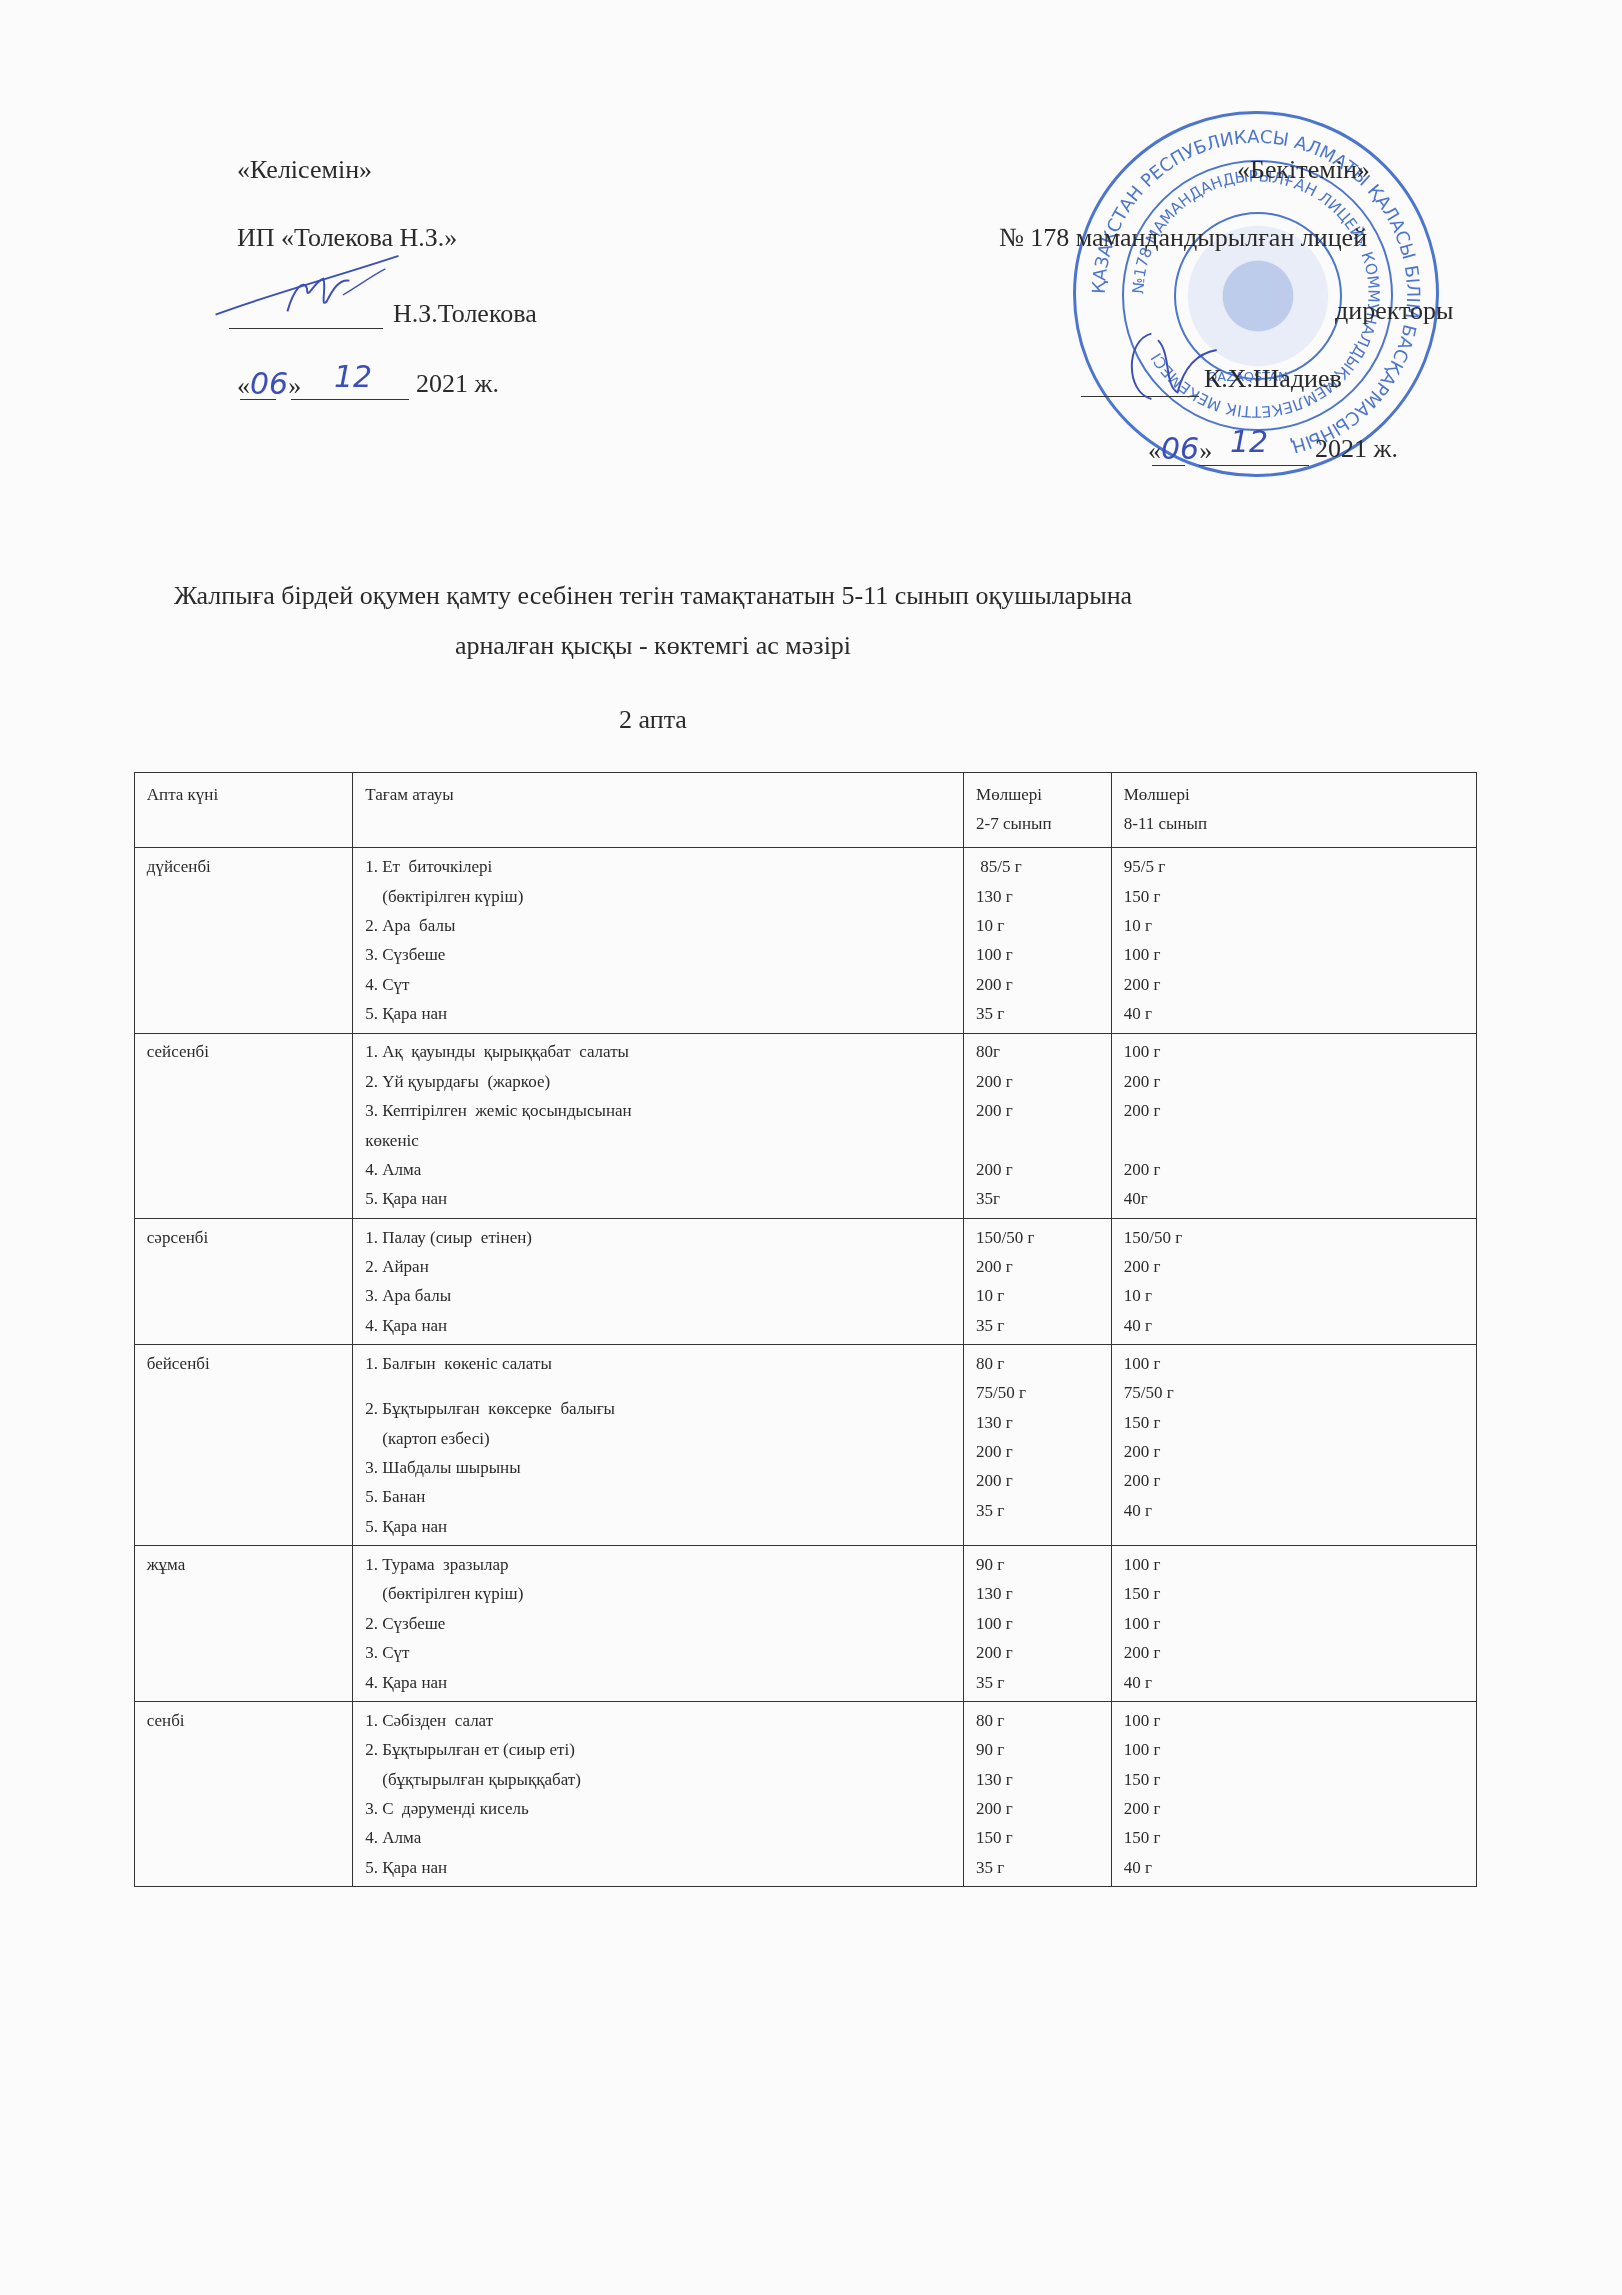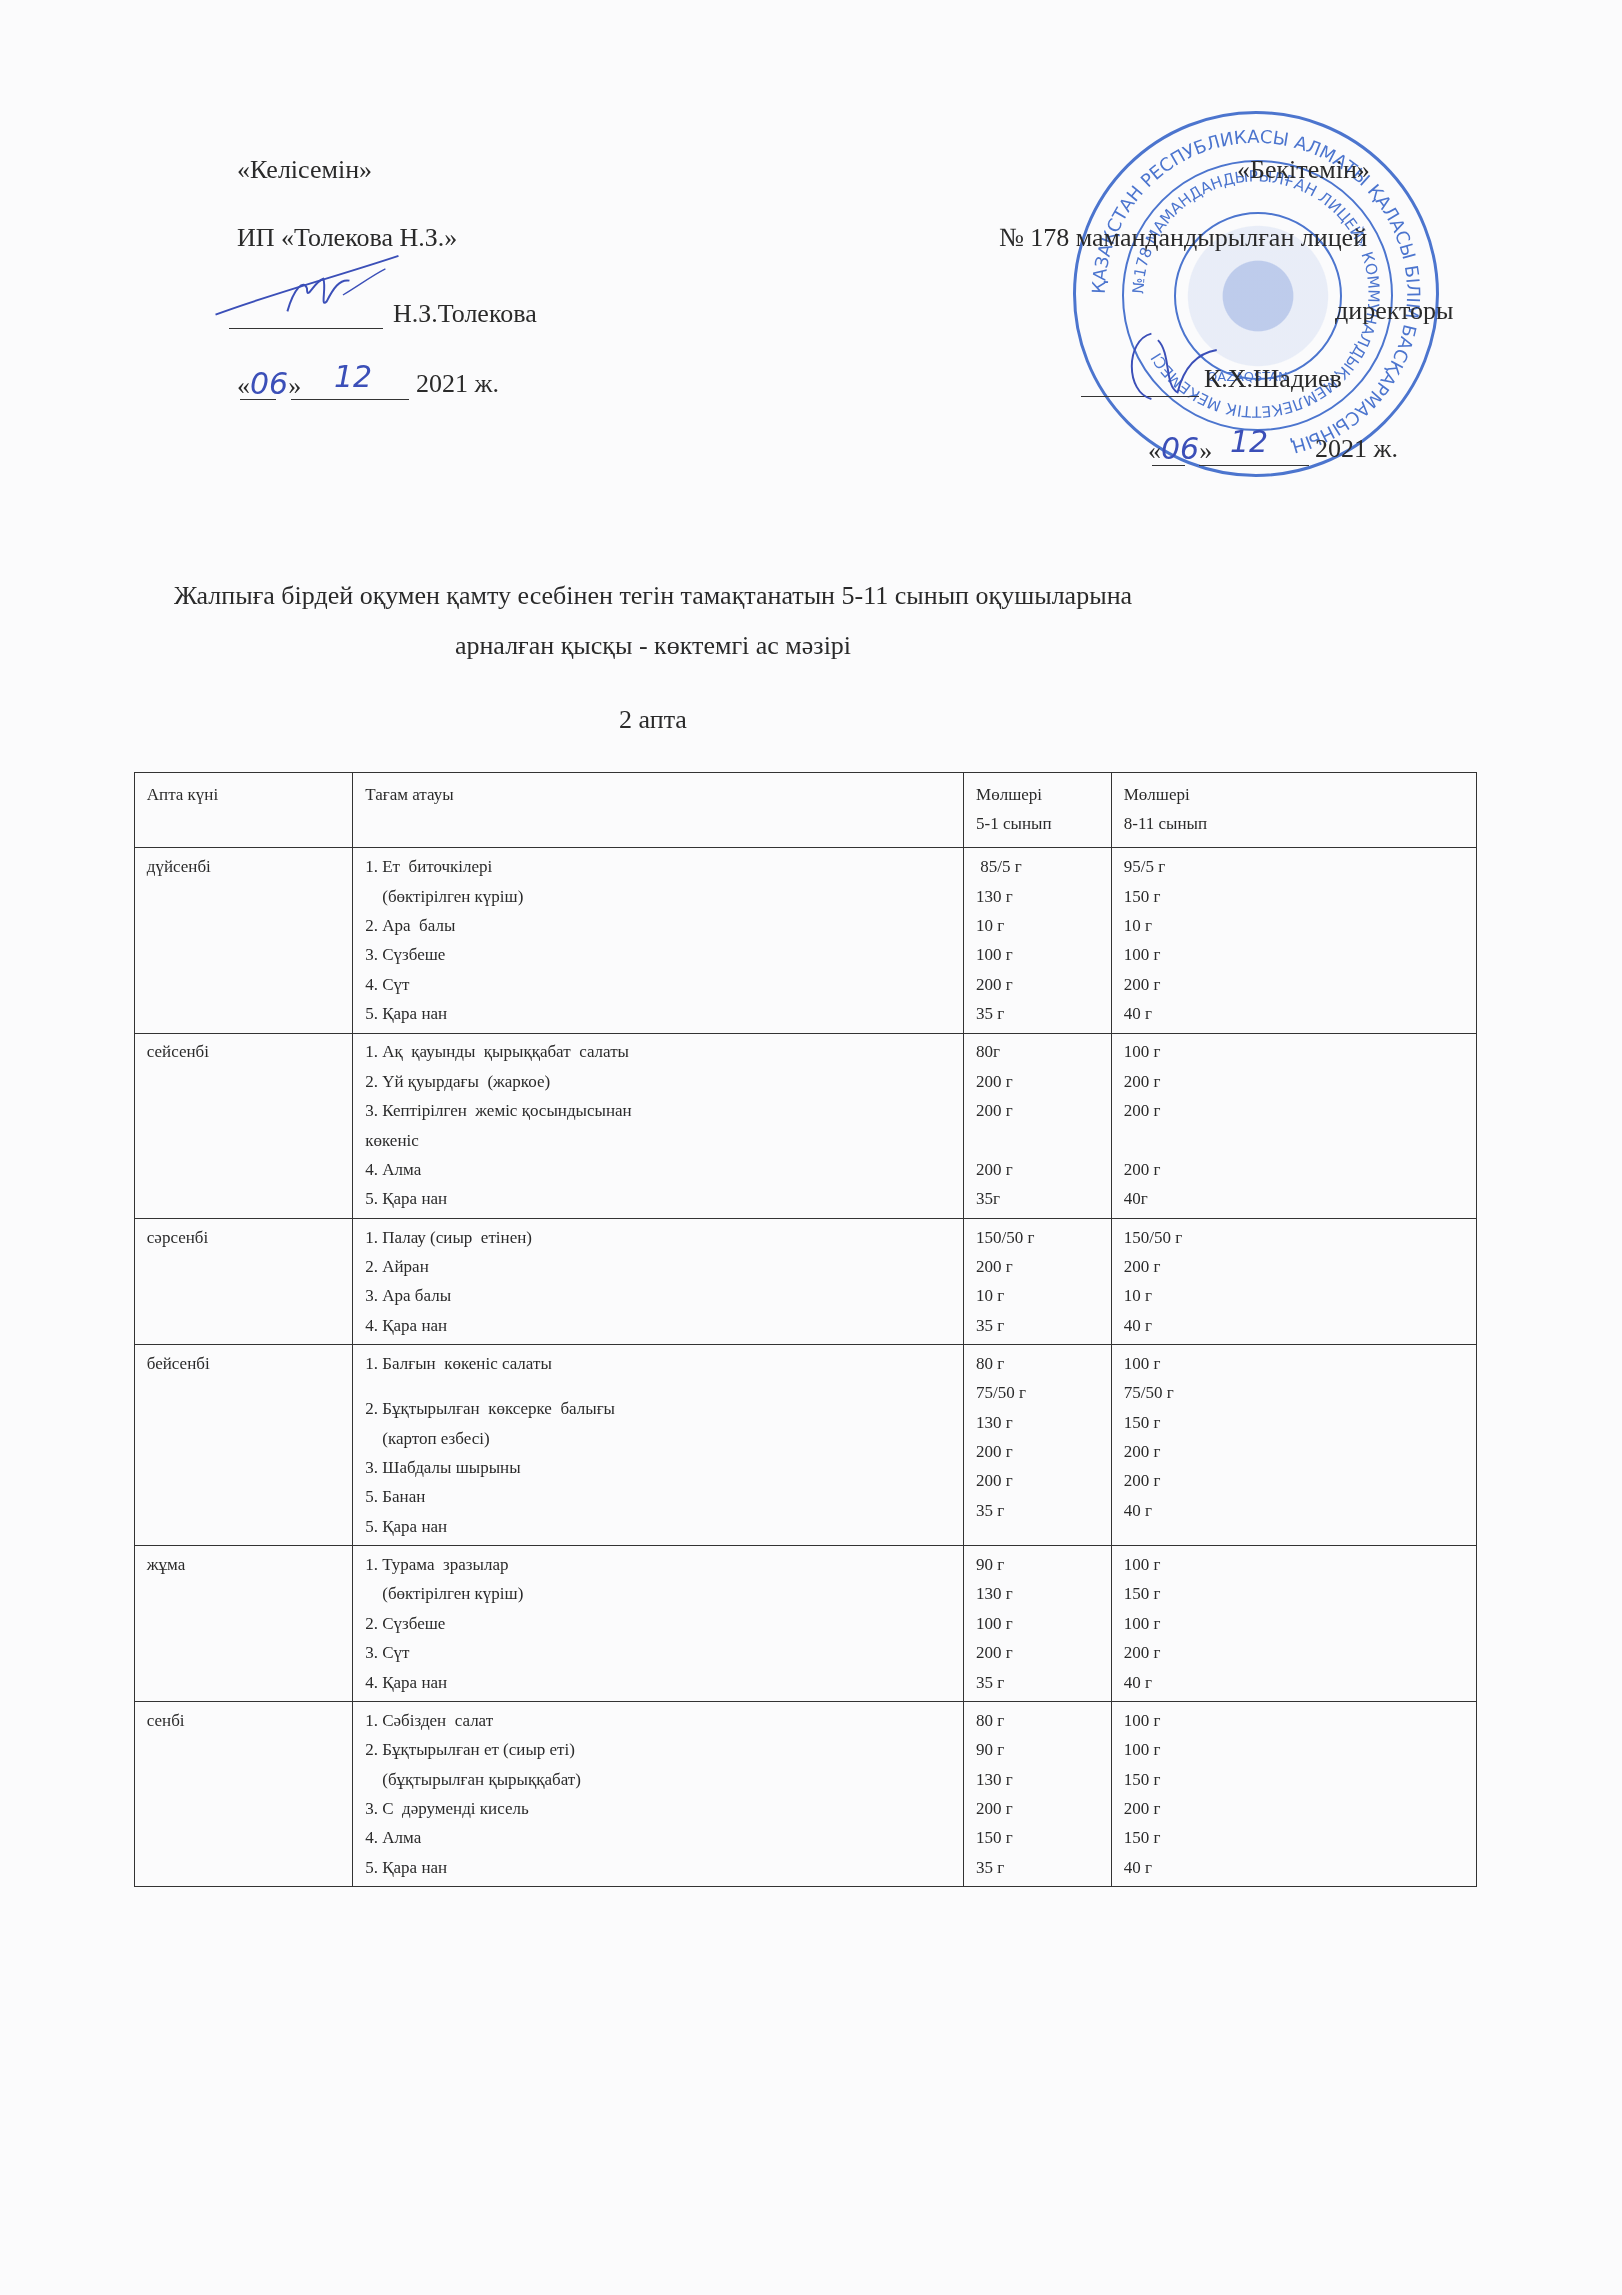--- a/index.html
+++ b/index.html
@@ -90,21 +90,21 @@
   <thead>
     <tr>
       <th class="c1">
           <span class="line">Апта күні</span>
         </th>
       <th class="c2">
           <span class="line">Тағам атауы</span>
         </th>
       <th class="c3">
         <span class="line">Мөлшері</span>
-        <span class="line">5-1 сынып</span>
+        <span class="line">2-7 сынып</span>
       </th>
       <th class="c4">
         <span class="line">Мөлшері</span>
         <span class="line">8-11 сынып</span>
       </th>
     </tr>
   </thead>
   <tbody id="menu-body">
       <tr>
         <td class="c1">

